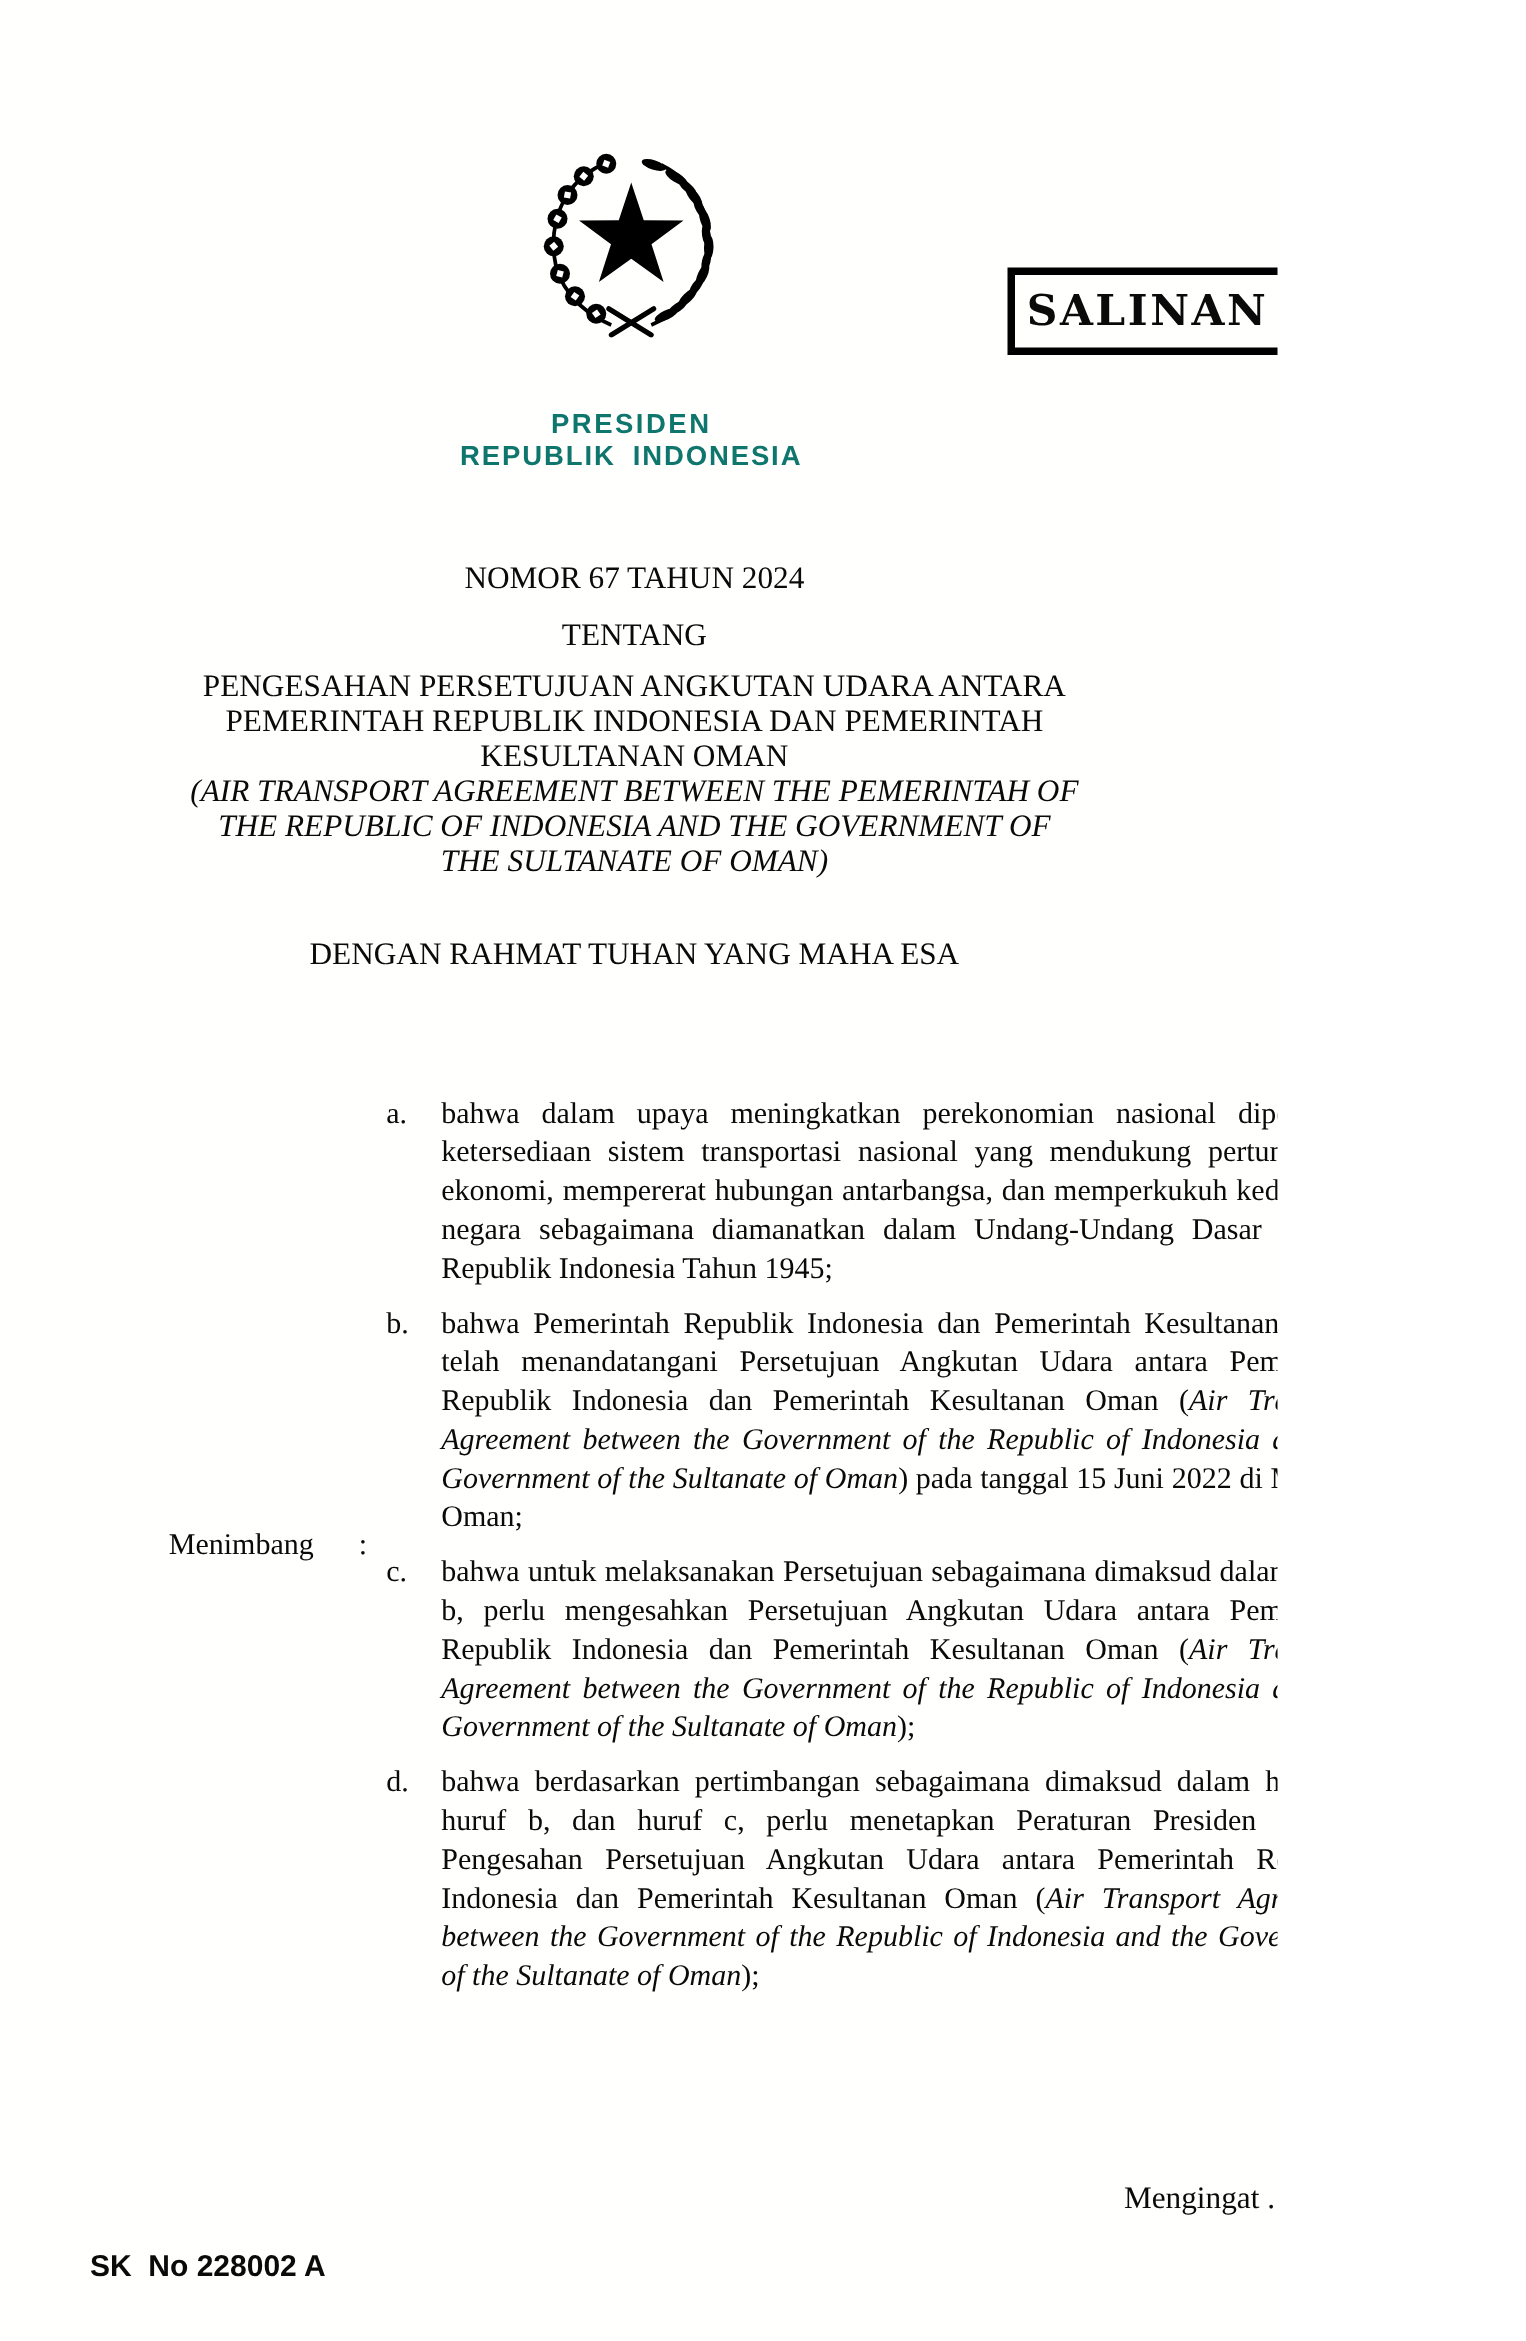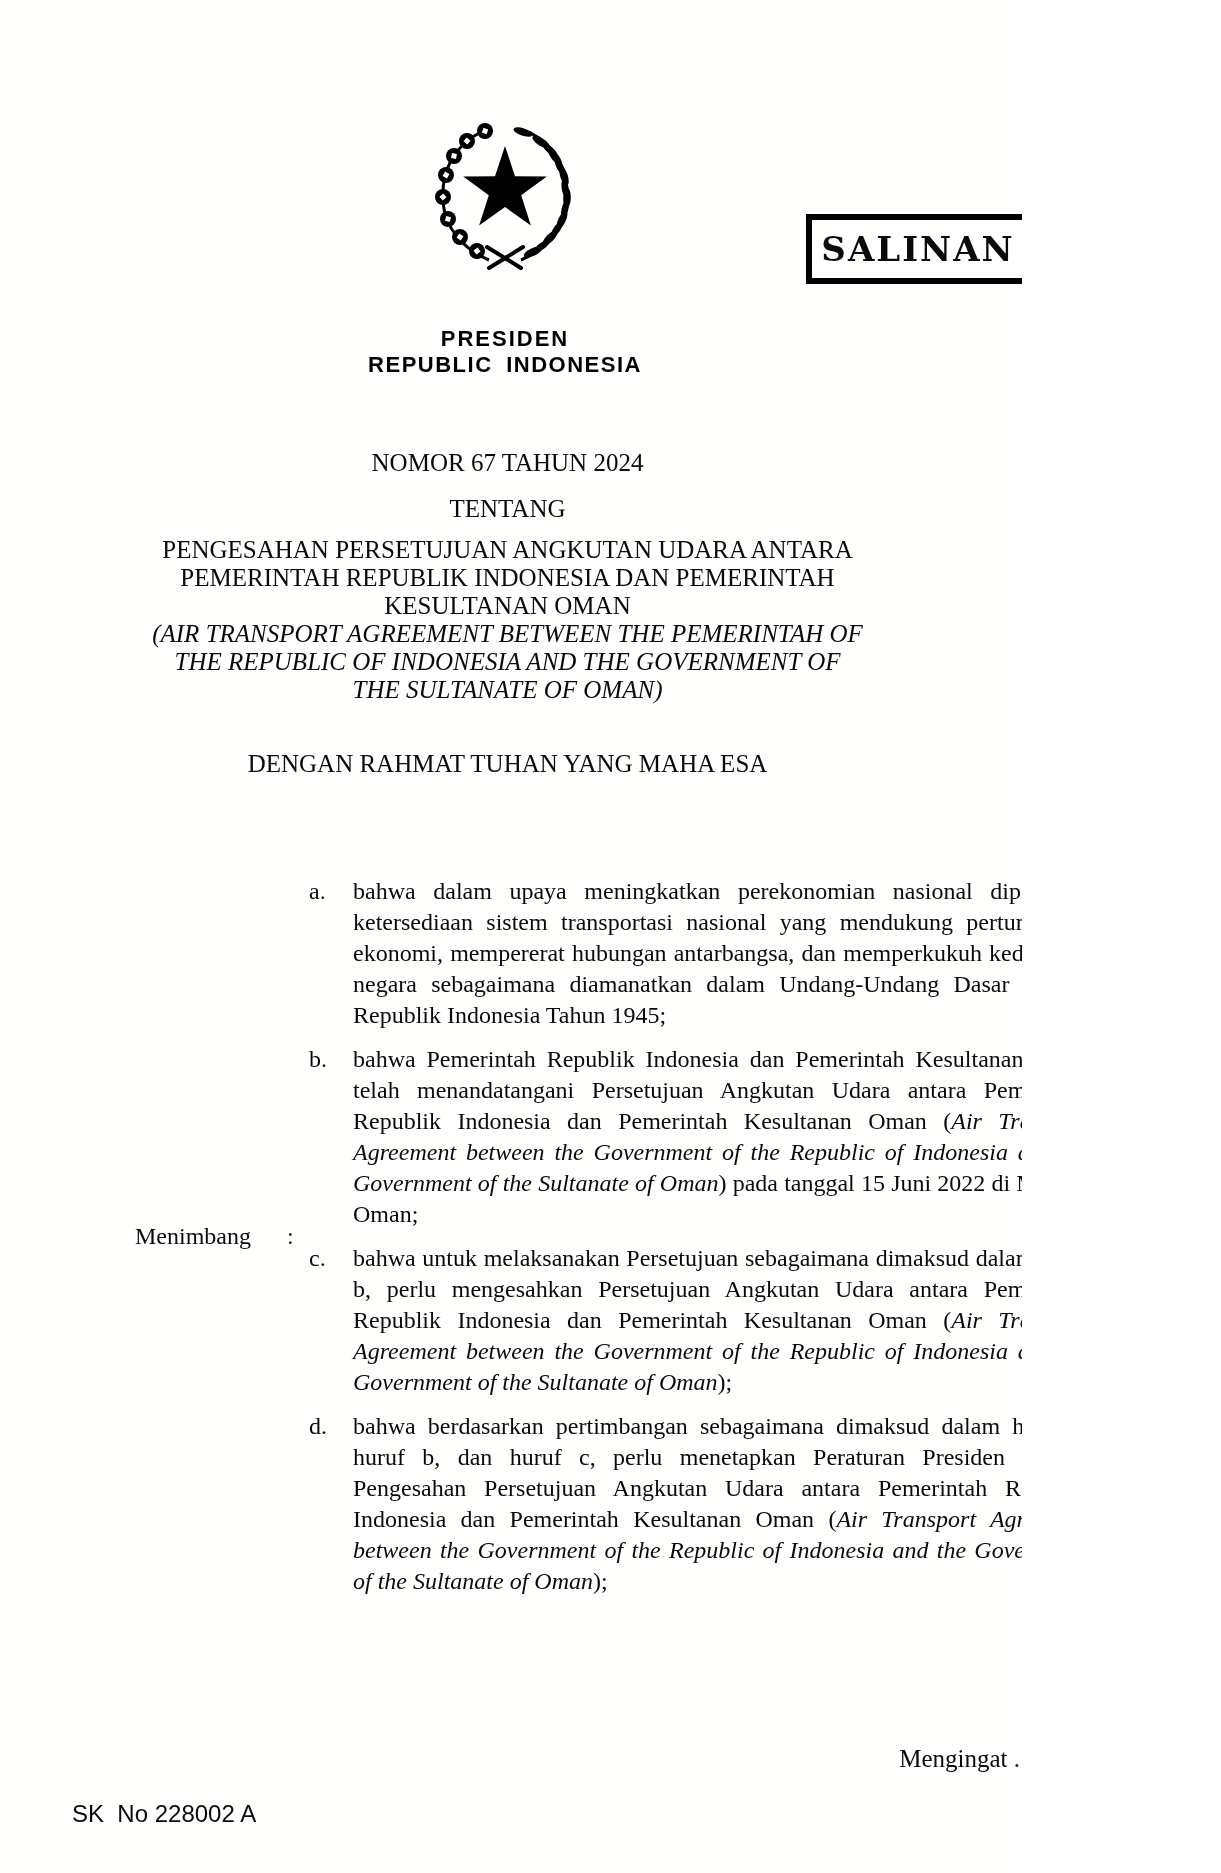--- a/index.html
+++ b/index.html
@@ -11,21 +11,21 @@
     color:#0a0a0a;
     overflow:hidden;
   }
   
   .emblem{position:absolute;left:425px;top:110px;width:160px;height:160px;}
   
   .letterhead{
     position:absolute;left:255px;top:326px;width:500px;
     text-align:center;
     font-family:"Liberation Sans","DejaVu Sans",sans-serif;
-    font-weight:bold;color:#000000;
+    font-weight:bold;color:#0f766e;
   }
   .letterhead .lh1{font-size:22px;letter-spacing:2px;line-height:26px;}
   .letterhead .lh2{font-size:22px;letter-spacing:1.5px;line-height:26px;word-spacing:6px;}
   
   .stamp{
     position:absolute;left:806px;top:214px;width:212px;height:58px;
     border:6px solid #000;
     display:flex;align-items:center;justify-content:center;
     font-family:"DejaVu Serif","Liberation Serif",serif;
     font-weight:bold;font-size:34px;letter-spacing:2px;
@@ -58,21 +58,21 @@
   .m-letter{width:44px;flex:0 0 44px;}
   .m-text{width:740px;flex:0 0 740px;text-align:justify;}
   
   .continuation{
     position:absolute;left:780px;top:1745px;width:265px;
     text-align:right;font-size:25px;
   }
   .sk{
     position:absolute;left:72px;top:1800px;
     font-family:"Liberation Sans","DejaVu Sans",sans-serif;
-    font-weight:normal;font-size:24px;white-space:pre;
+    font-weight:bold;font-size:24px;white-space:pre;
   }
 </style>
 </head>
 <body>
 
 <div class="page">
 
   <div class="emblem">
     <svg viewBox="0 0 160 160" width="160" height="160">
 
@@ -138,21 +138,21 @@
       <path d="M 96,158 L 62,137" stroke="#000" stroke-width="4" stroke-linecap="round"></path>
     </svg>
   </div>
 
   <div class="stamp">
     <span>SALINAN</span>
   </div>
 
   <div class="letterhead">
     <div class="lh1">PRESIDEN</div>
-    <div class="lh2">REPUBLIC INDONESIA</div>
+    <div class="lh2">REPUBLIK INDONESIA</div>
   </div>
 
   <div class="titleblock">
     <div>NOMOR 67 TAHUN 2024</div>
     <div class="gap-s"></div>
     <div>TENTANG</div>
     <div class="gap-m"></div>
     <div class="subj">PENGESAHAN PERSETUJUAN ANGKUTAN UDARA ANTARA</div>
     <div class="subj">PEMERINTAH REPUBLIK INDONESIA DAN PEMERINTAH KESULTANAN OMAN</div>
     <div class="subj it">(AIR TRANSPORT AGREEMENT BETWEEN THE PEMERINTAH OF</div>

